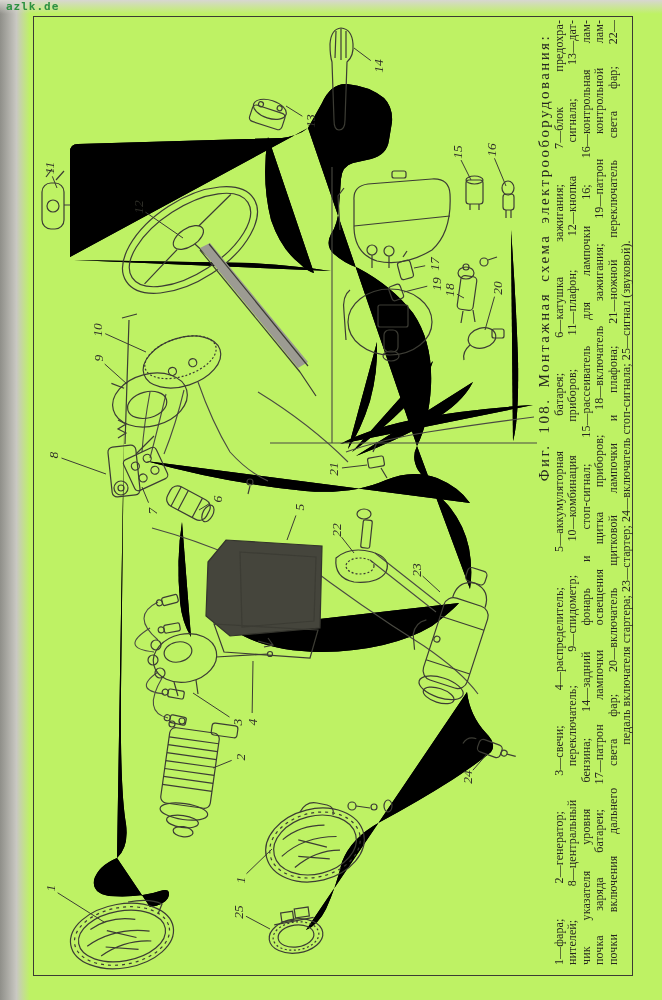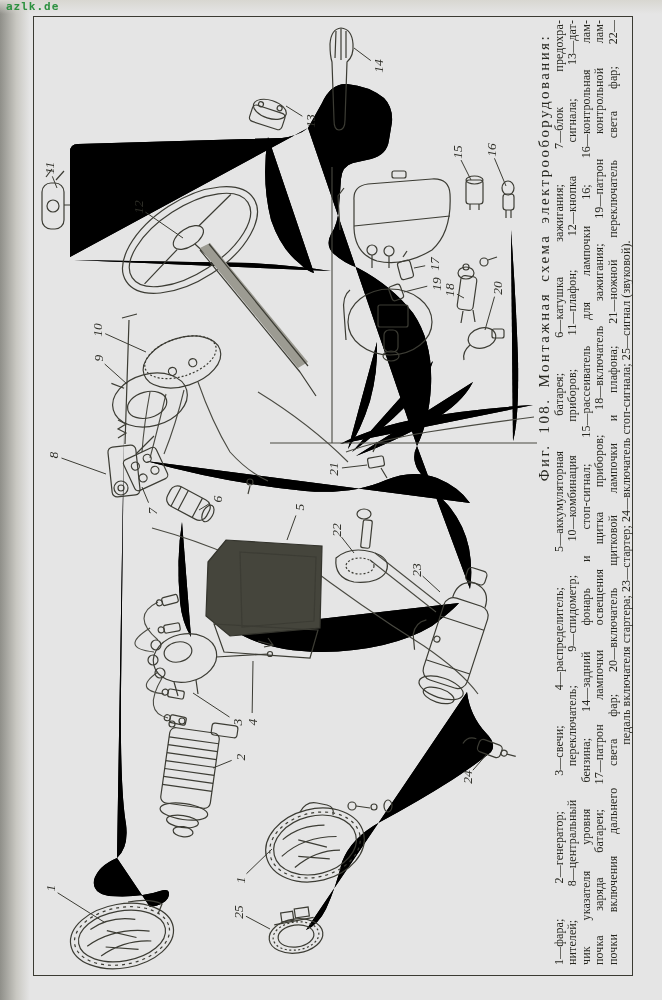--- a/index.html
+++ b/index.html
@@ -1,16 +1,16 @@
 <!DOCTYPE html>
 <html><head>
 <meta charset="utf-8">
 <style>
   html,body{margin:0;padding:0;background:#9b9a95;}
-  .page{position:relative;width:662px;height:1000px;background:#e5e5e5;overflow:hidden;
+  .page{position:relative;width:662px;height:1000px;background:#bef264;overflow:hidden;
         font-family:"Liberation Serif", serif;}
   .page::before{content:"";position:absolute;left:0;top:0;width:30px;height:100%;
         background:linear-gradient(to right,#8f8f89,#c9c8c2 55%,rgba(239,238,232,0));pointer-events:none;z-index:5;}
   .page::after{content:"";position:absolute;left:0;top:0;width:100%;height:14px;
         background:linear-gradient(to bottom,#d8d7d1,rgba(239,238,232,0));pointer-events:none;z-index:5;}
   .watermark{position:absolute;left:6px;top:0px;z-index:6;
         font-family:"DejaVu Sans Mono", monospace;font-size:11px;font-weight:bold;
         color:#2d9140;letter-spacing:1px;}
   .frame{position:absolute;left:33px;top:16px;width:600px;height:960px;
         border:1.6px solid #3b3b33;box-sizing:border-box;}

